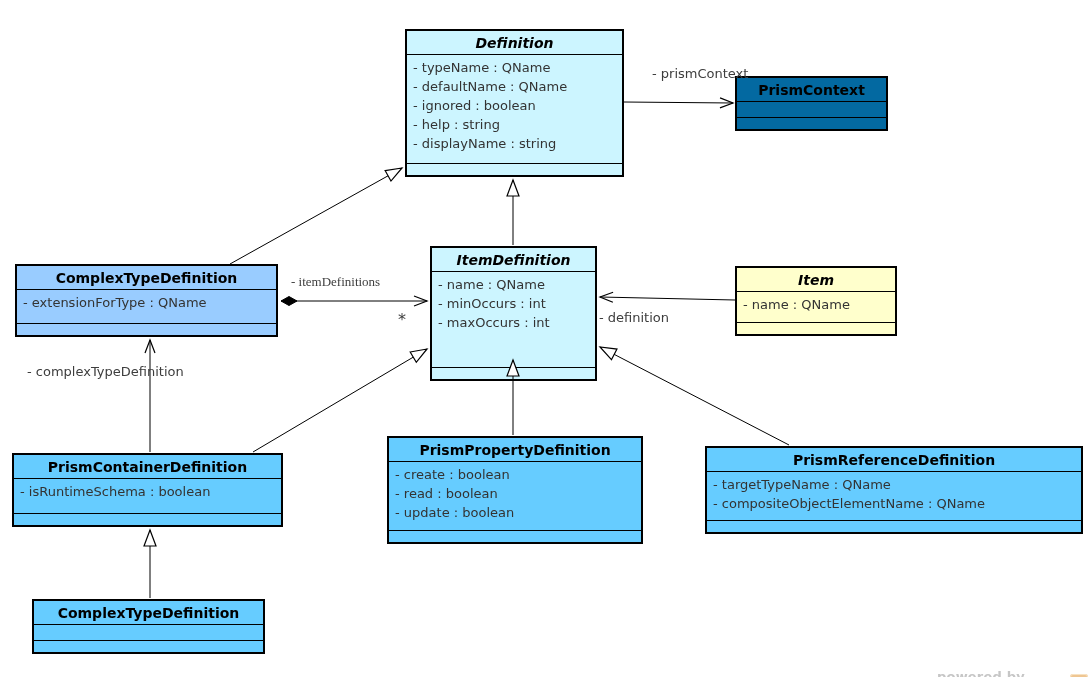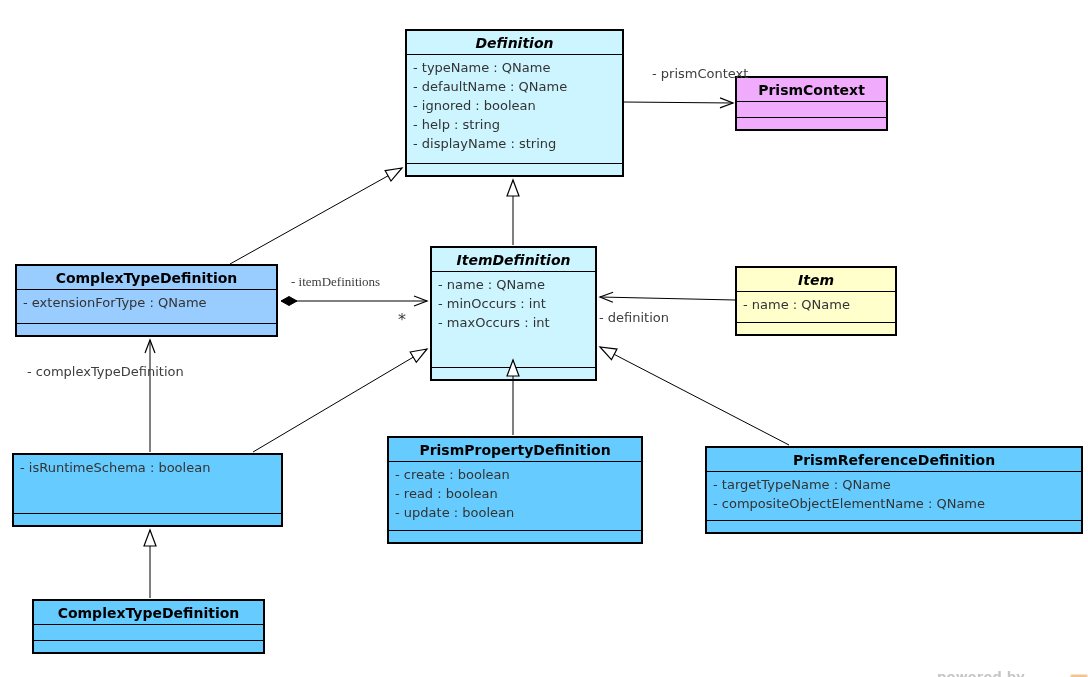--- a/index.html
+++ b/index.html
@@ -56,21 +56,21 @@
     <div class="attrs">
       <div class="attr">- typeName : QName</div>
       <div class="attr">- defaultName : QName</div>
       <div class="attr">- ignored : boolean</div>
       <div class="attr">- help : string</div>
       <div class="attr">- displayName : string</div>
     </div>
     <div class="ops"></div>
   </div>
 
-  <div class="uml-class" style="left: 735px; top: 60px; width: 153px; height: 55px; background: #f0abfc; justify-content: center;">
+  <div class="uml-class" style="left: 735px; top: 60px; width: 153px; height: 55px; background: #0369a1; justify-content: center;">
     <div class="title">PrismContext</div>
     <div class="attrs"></div>
     <div class="ops"></div>
   </div>
 
   <div class="uml-class" style="left: 15px; top: 248px; width: 263px; height: 73px; background: rgb(153, 204, 255);">
     <div class="title">ComplexTypeDefinition</div>
     <div class="attrs">
       <div class="attr">- extensionForType : QName</div>
     </div>
@@ -89,20 +89,21 @@
 
   <div class="uml-class abstract" style="left: 735px; top: 250px; width: 162px; height: 70px; background: rgb(255, 255, 204); justify-content: space-between;">
     <div class="title">Item</div>
     <div class="attrs">
       <div class="attr">- name : QName</div>
     </div>
     <div class="ops"></div>
   </div>
 
   <div class="uml-class" style="left: 12px; top: 437px; width: 271px; height: 74px; background: rgb(102, 204, 255);">
+    <div class="title">PrismContainerDefinition</div>
     <div class="attrs">
       <div class="attr">- isRuntimeSchema : boolean</div>
     </div>
     <div class="ops"></div>
   </div>
 
   <div class="uml-class" style="left: 387px; top: 420px; width: 256px; height: 108px; background: rgb(102, 204, 255);">
     <div class="title">PrismPropertyDefinition</div>
     <div class="attrs">
       <div class="attr">- create : boolean</div>

